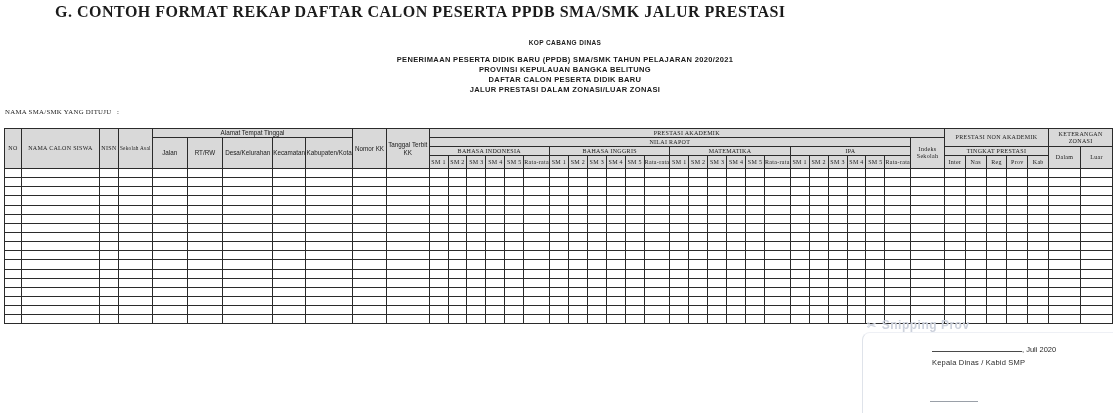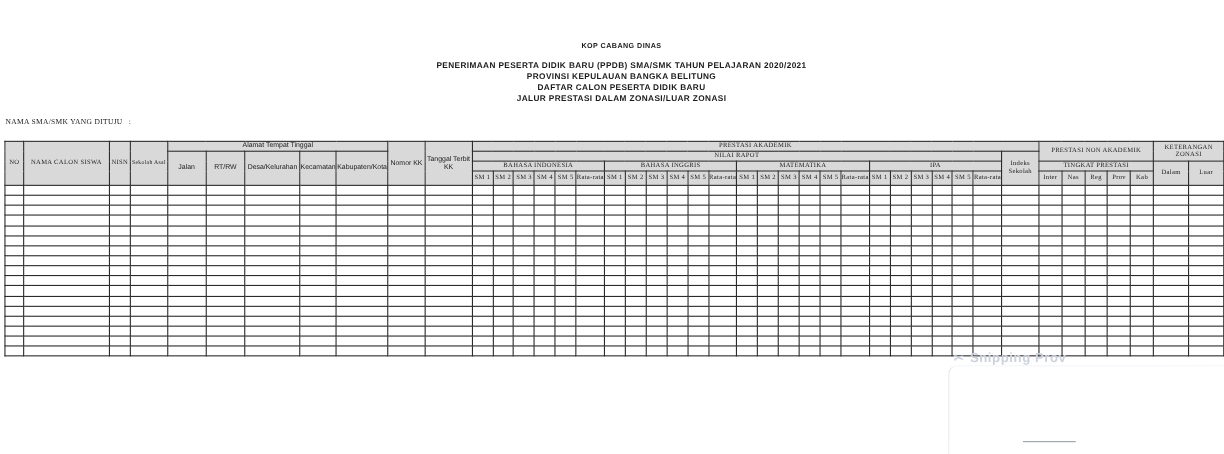--- a/index.html
+++ b/index.html
@@ -45,20 +45,21 @@
        font-size:7.5px;color:#2a2a2a;z-index:6;}
   .sig-line{display:inline-block;width:90px;height:7px;border-bottom:1px solid #4a4a4a;}
   .sig-signer{margin-top:4px;letter-spacing:.2px;}
   .short-line{position:absolute;top:401px;left:930px;width:48px;border-top:1px solid #9aa0a8;z-index:6;}
 </style>
 </head>
 <body>
 
 <div class="page">
 
+  <h1 class="title">G. CONTOH FORMAT REKAP DAFTAR CALON PESERTA PPDB SMA/SMK JALUR PRESTASI</h1>
 
   <div class="letterhead">
     <div class="kop">KOP CABANG DINAS</div>
     <div class="lh-line">PENERIMAAN PESERTA DIDIK BARU (PPDB) SMA/SMK TAHUN PELAJARAN 2020/2021</div>
     <div class="lh-line">PROVINSI KEPULAUAN BANGKA BELITUNG</div>
     <div class="lh-line">DAFTAR CALON PESERTA DIDIK BARU</div>
     <div class="lh-line">JALUR PRESTASI DALAM ZONASI/LUAR ZONASI</div>
   </div>
 
   <div class="school-line">
@@ -944,16 +945,22 @@
           <td></td>
         </tr>
       </tbody>
     </table>
 
   <div class="watermark">
     <span class="wicon">✂</span>
     <span>Snipping Prov</span>
   </div>
 
+  <div class="sig">
+    <div>
+      <span class="sig-line"></span><span>, Juli 2020</span>
+    </div>
+    <div class="sig-signer">Kepala Dinas / Kabid SMP</div>
+  </div>
 
   <div class="short-line"></div>
 
 </div>
 
 </body></html>

